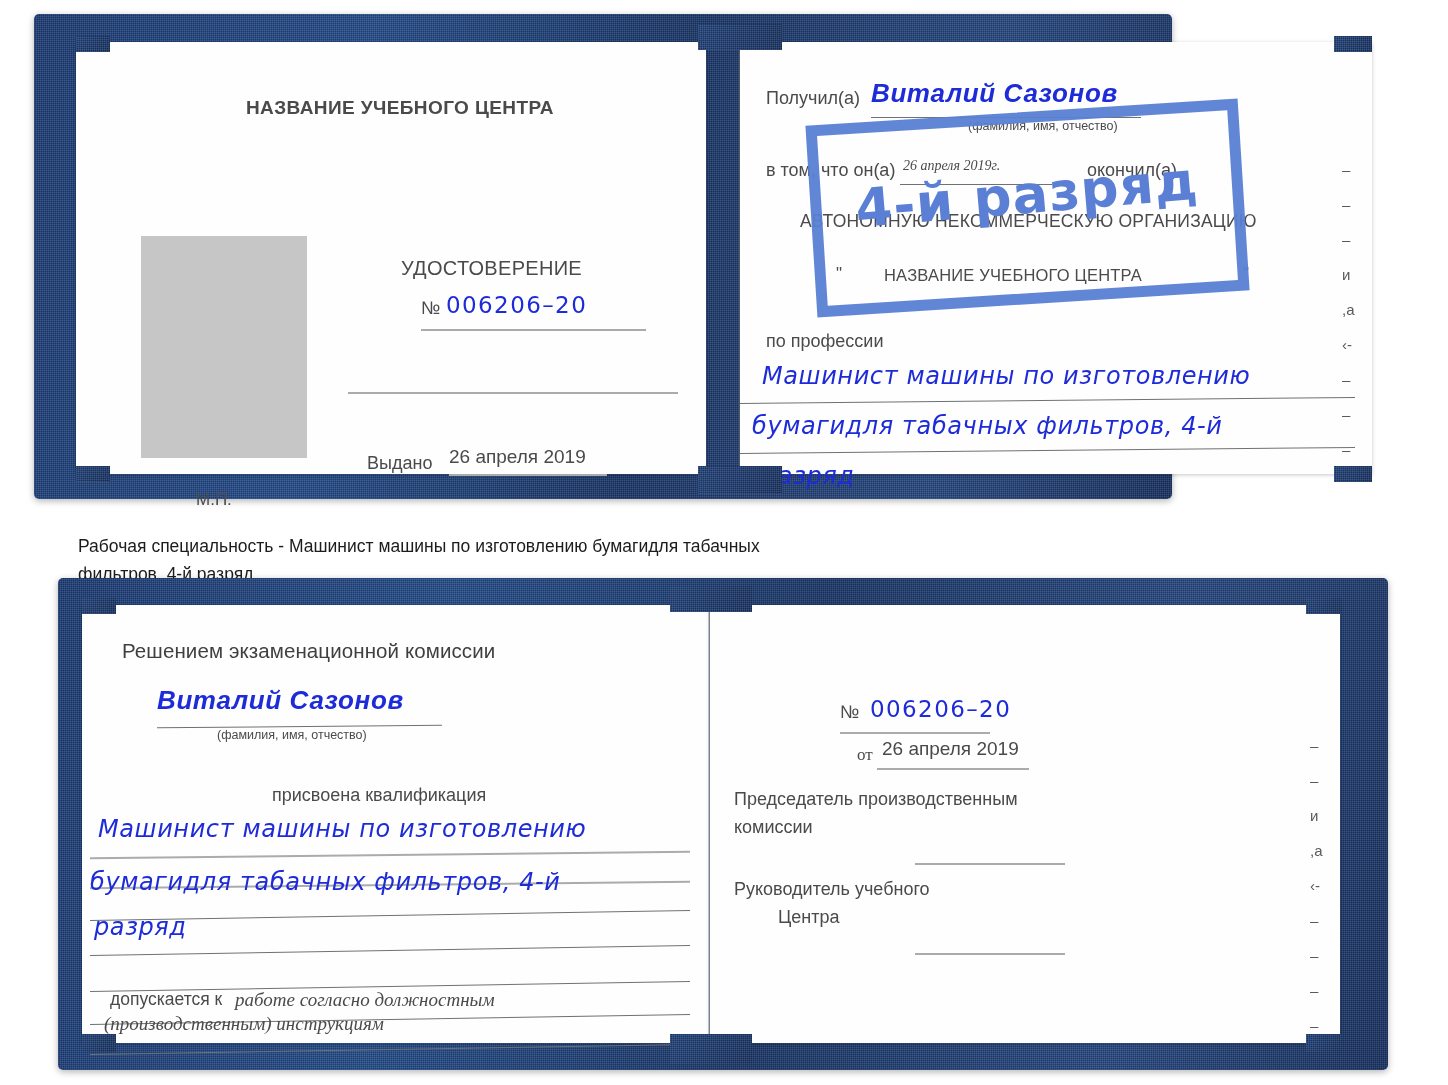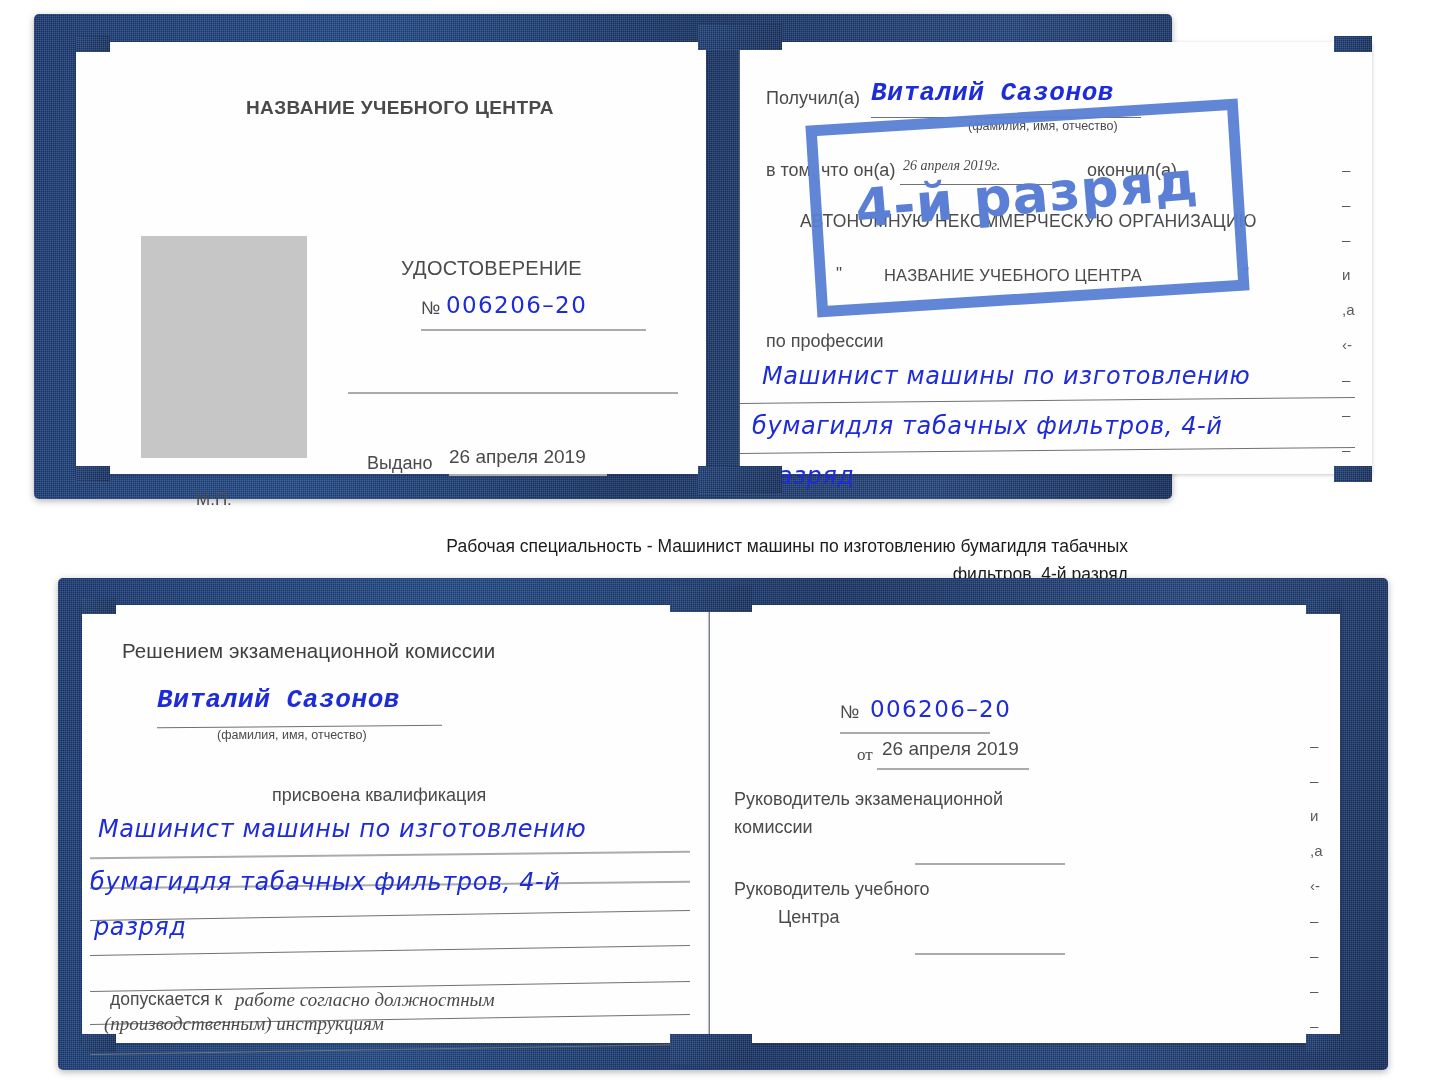--- a/index.html
+++ b/index.html
@@ -33,34 +33,34 @@
       repeating-linear-gradient(0deg, rgba(255,255,255,.06) 0 1px, rgba(0,0,0,.10) 1px 2px),
       repeating-linear-gradient(90deg, rgba(255,255,255,.07) 0 1px, rgba(0,0,0,.12) 1px 2px),
       linear-gradient(120deg,#24467f,#1b3566);}
 
   
   .t{position:absolute;white-space:pre;color:#58585a;font-family:"Liberation Sans",sans-serif;}
   .rule{position:absolute;background:#a9abad;height:2px;}
   .rule.dark{background:#6e7175;height:1px;}
   .hand{position:absolute;white-space:pre;color:#1d2bd8;font-family:"DejaVu Sans",sans-serif;
         font-style:italic;letter-spacing:.6px;}
-  .hand.cursive{font-family:Liberation Mono, monospace;font-style:italic;font-weight:400;}
+  .hand.cursive{font-family:Liberation Sans, sans-serif;font-style:italic;font-weight:400;}
   .ital{position:absolute;white-space:pre;color:#4a4a4c;font-family:"Liberation Serif",serif;font-style:italic;}
   .photo{position:absolute;background:#c6c6c6;}
 
   
   .stamp{position:absolute;transform:rotate(-3.6deg);}
   .stamp .frame{position:absolute;inset:0;border:11px solid #5a7fd4;opacity:.95;}
   .stamp .label{position:absolute;left:0;right:0;top:52px;text-align:center;
     color:#5a7fd4;font-family:"DejaVu Sans",sans-serif;font-weight:bold;font-size:53px;
     letter-spacing:1px;transform:rotate(-1.2deg);}
 
   
   .caption{position:absolute;color:#1c1c1c;font-family:"Liberation Sans",sans-serif;
-    font-size:17.5px;line-height:28px;white-space:pre-line;text-align:right;}
+    font-size:17.5px;line-height:28px;white-space:pre-line;}
 
   
   .margin-col{position:absolute;color:#5a5a5c;font-family:"Liberation Sans",sans-serif;
      font-size:15px;line-height:35px;white-space:pre-line;text-align:left;}
 </style>
 </head>
 <body>
 
 <div class="book" style="left:34px;top:14px;width:1138px;height:485px;">
 
@@ -182,21 +182,21 @@
 
 
     <div class="t" style="left:130px;top:97px;font-size:18px;color:#4a4a4c;">№</div>
     <div class="hand" style="left:160px;top:91px;font-size:23px;font-style:normal;letter-spacing:1.4px;">006206–20</div>
     <div class="rule" style="left:130px;top:127px;width:150px;"></div>
 
     <div class="t" style="left:147px;top:140px;font-size:17px;color:#4a4a4c;font-family:Liberation Serif, serif;">от</div>
     <div class="t" style="left:172px;top:133px;font-size:19px;color:#4a4a4c;">26 апреля 2019</div>
     <div class="rule" style="left:167px;top:163px;width:152px;"></div>
 
-    <div class="t" style="left:24px;top:184px;font-size:18px;color:#4a4a4c;">Руководитель экзаменационной</div>
+    <div class="t" style="left:24px;top:184px;font-size:18px;color:#4a4a4c;">Председатель производственным</div>
     <div class="t" style="left:24px;top:212px;font-size:18px;color:#4a4a4c;">комиссии</div>
     <div class="rule" style="left:205px;top:258px;width:150px;"></div>
 
     <div class="t" style="left:24px;top:274px;font-size:18px;color:#4a4a4c;">Руководитель учебного</div>
     <div class="t" style="left:24px;top:302px;font-size:18px;color:#4a4a4c;margin-left:44px;">Центра</div>
     <div class="rule" style="left:205px;top:348px;width:150px;"></div>
 
     <div class="margin-col" style="left:600px;top:123px;width:30px;">–
 –
 и

